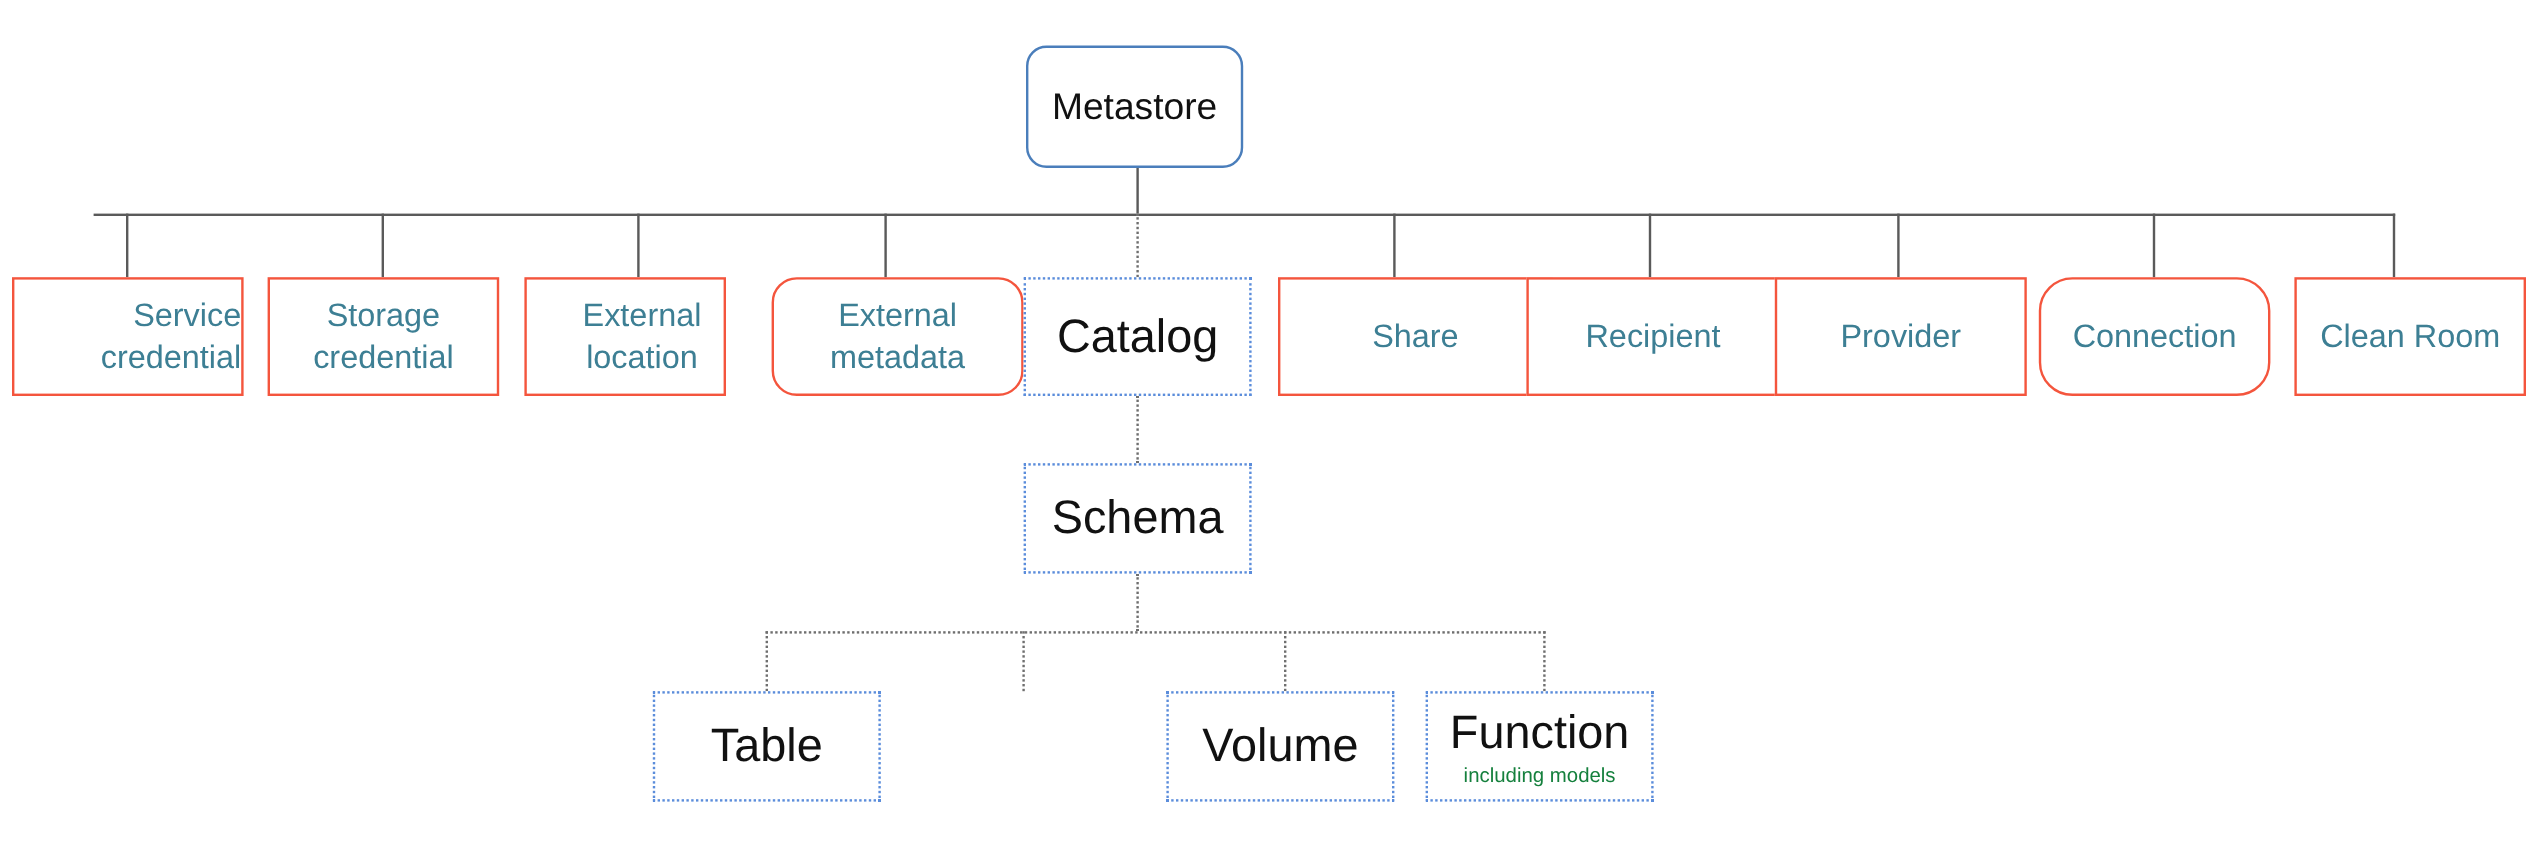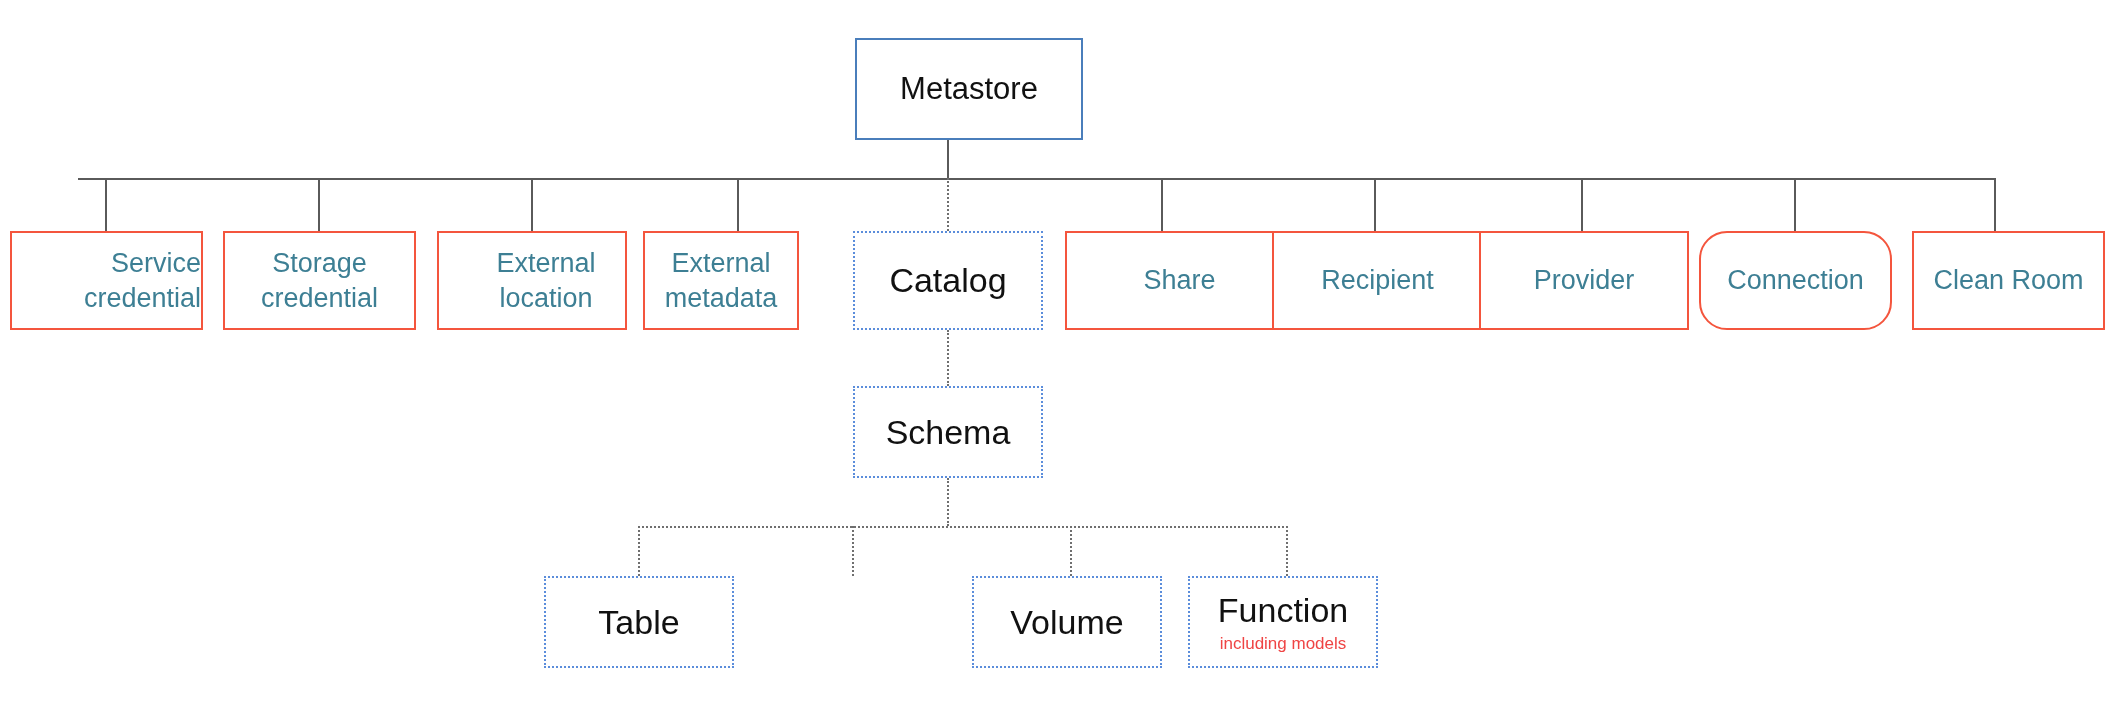--- a/index.html
+++ b/index.html
@@ -52,24 +52,24 @@
     color: #3d7f94;
     font-size: 27px;
   }
 
   
   .node.dotted {
     border: 2px dotted #5b8ddb;
   }
   .node.dotted .label {
     color: #111111;
-    font-size: 34px;
+    font-size: 39px;
   }
   .node.dotted .sublabel {
-    color: #ef4444;
+    color: #15803d;
     font-size: 17px;
     margin-top: 1px;
   }
 
   
   .edge {
     position: absolute;
     z-index: 1;
   }
   .edge.h-solid {
@@ -113,37 +113,37 @@
   <div class="edge v-dotted-gray" style="left:947px; top:330px; height:56px;"></div>
 
   <div class="edge v-dotted-gray" style="left:947px; top:478px; height:48px;"></div>
   <div class="edge h-dotted-gray" style="left:638px; top:526px; width:650px;"></div>
 
   <div class="edge v-dotted-gray" style="left:638px; top:526px; height:50px;"></div>
   <div class="edge v-dotted-gray" style="left:852px; top:526px; height:50px;"></div>
   <div class="edge v-dotted-gray" style="left:1070px; top:526px; height:50px;"></div>
   <div class="edge v-dotted-gray" style="left:1286px; top:526px; height:50px;"></div>
 
-  <div class="node root" style="left:855px; top:38px; width:228px; height:102px;">
+  <div class="node root" style="left:855px; top:38px; width:181px; height:102px;border-radius:17px;">
     <span class="label">Metastore</span>
   </div>
 
   <div class="node securable" style="left:10px; top:231px; width:193px; height:99px;text-align:right;">
     <span class="label">Service credential</span>
   </div>
 
   <div class="node securable" style="left:223px; top:231px; width:193px; height:99px;">
     <span class="label">Storage credential</span>
   </div>
 
-  <div class="node securable" style="left:437px; top:231px; width:190px; height:99px;padding-left:28px;">
+  <div class="node securable" style="left:437px; top:231px; width:168px; height:99px;padding-left:28px;">
     <span class="label">External location</span>
   </div>
 
-  <div class="node securable" style="left:643px; top:231px; width:156px; height:99px;">
+  <div class="node securable" style="left:643px; top:231px; width:210px; height:99px;border-radius:21px;">
     <span class="label">External metadata</span>
   </div>
 
   <div class="node securable" style="left:1065px; top:231px; width:229px; height:99px;">
     <span class="label">Share</span>
   </div>
 
   <div class="node securable" style="left:1272px; top:231px; width:211px; height:99px;">
     <span class="label">Recipient</span>
   </div>

